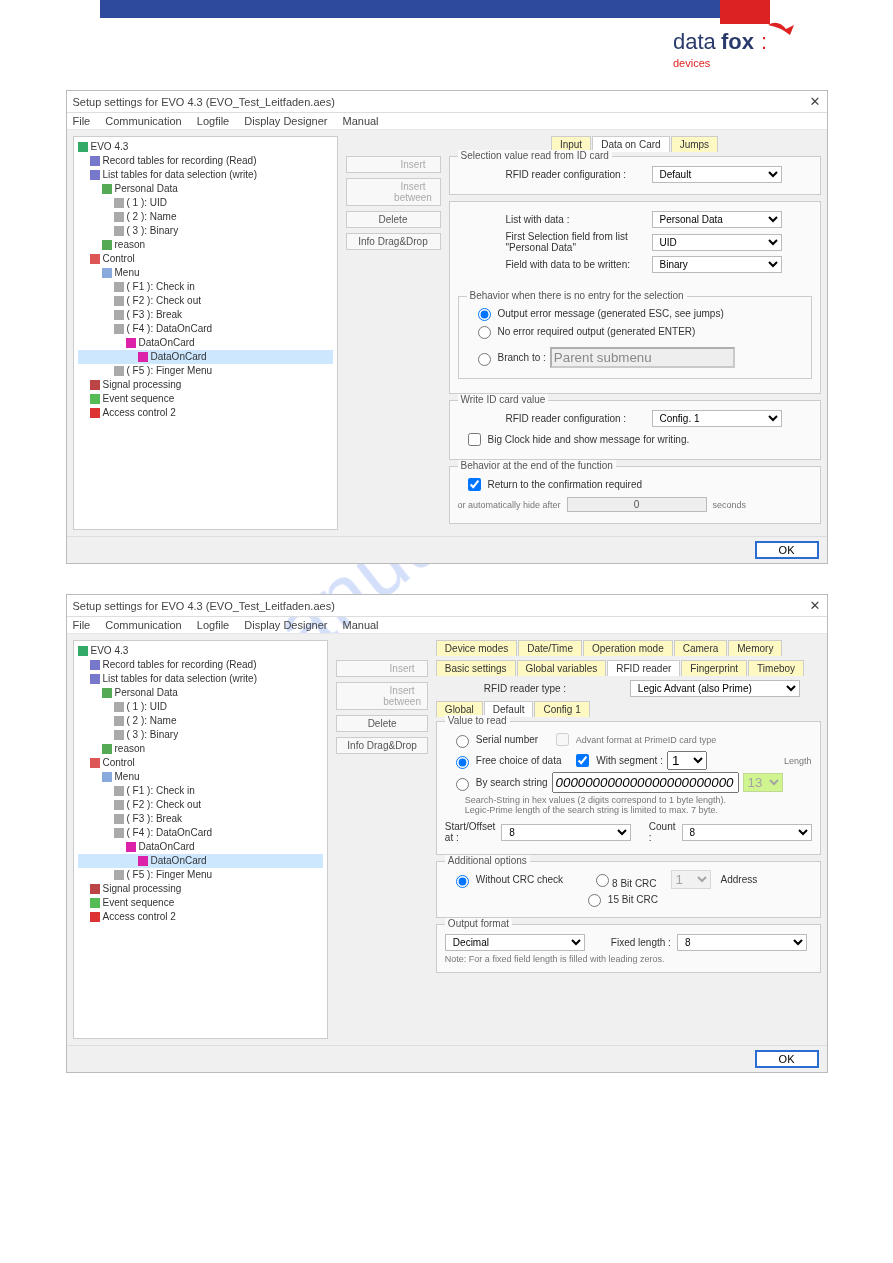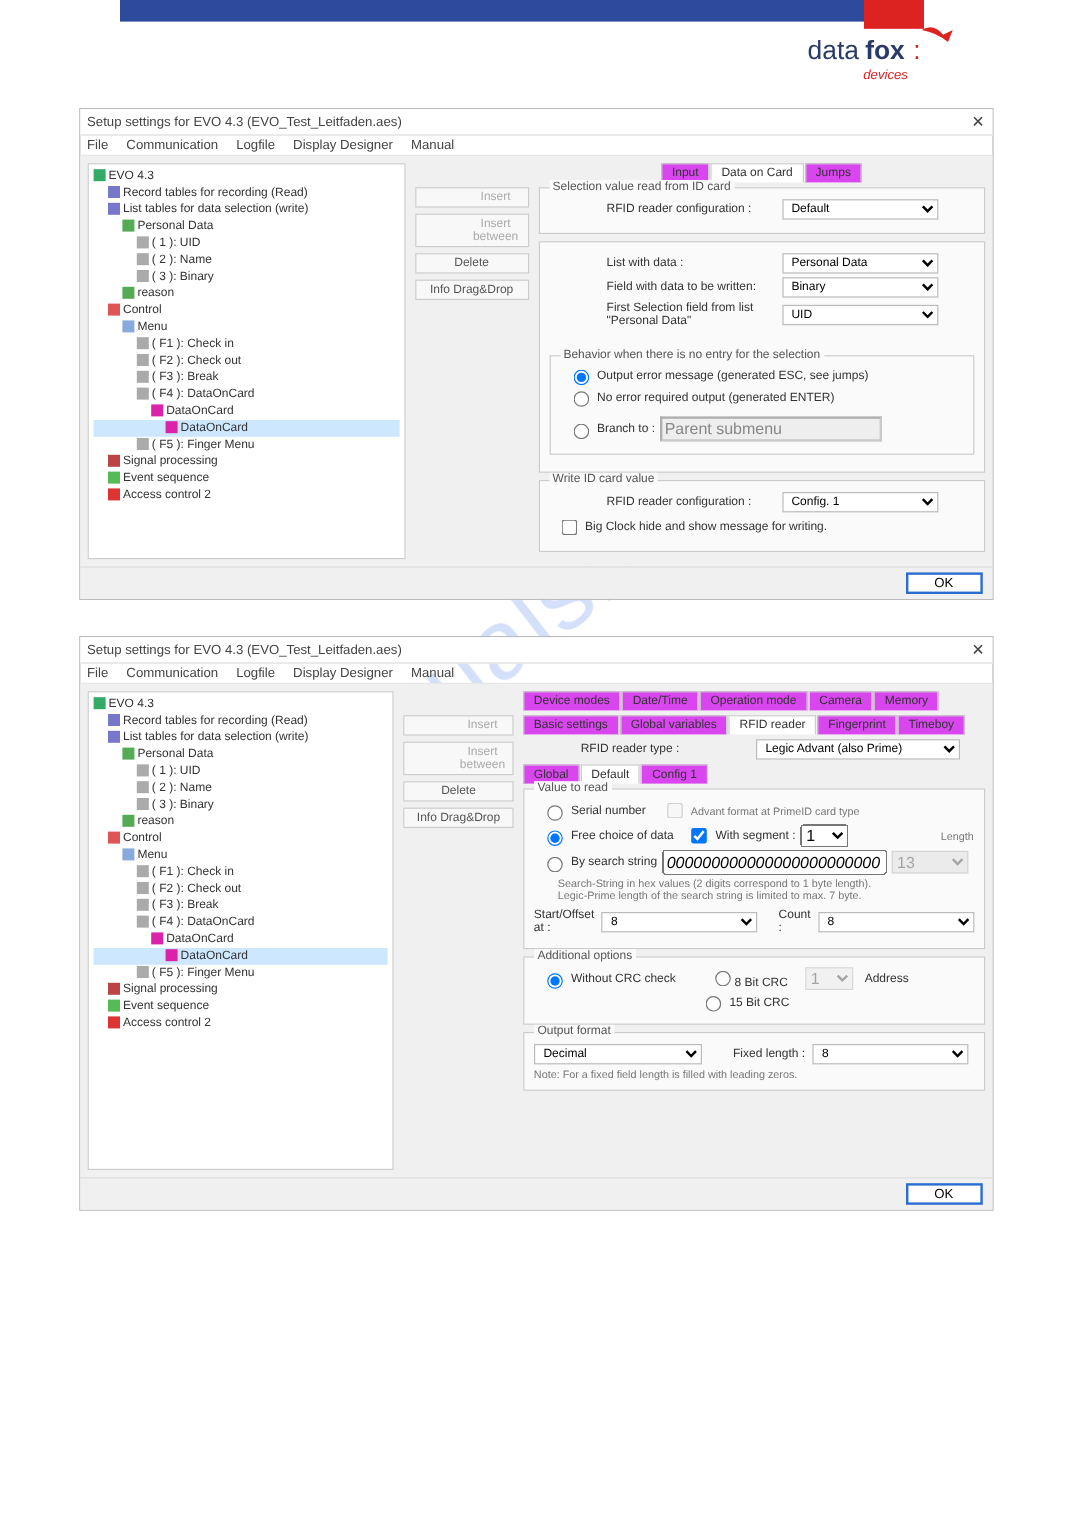--- a/index.html
+++ b/index.html
@@ -1,21 +1,21 @@
 <!DOCTYPE html>
 <html><head>
 <meta charset="utf-8">
 <style>
   body { margin:0; font-family:"Segoe UI",Tahoma,Arial,sans-serif; font-size:10px; background:#fff; color:#333; width:893px; }
   .topbar { position:relative; height:90px; }
   .topbar .blue { position:absolute; top:0; left:100px; width:620px; height:18px; background:#2e4a9c; }
   .topbar .red { position:absolute; top:0; left:720px; width:50px; height:24px; background:#d22; }
   .logo-wrap { position:absolute; right:90px; top:21px; text-align:right; }
   .logo-wrap svg { display:block; margin-left:auto; }
-  .logo-sub { color:#d22; font-style:italic; font-size:11px; text-align:center; }
+  .logo-sub { color:#d22; font-size:11px; text-align:left; }
   .sheet { width:760px; margin:0 auto 30px; border:1px solid #bbb; position:relative; }
   .titlebar { display:flex; align-items:center; padding:3px 6px; background:#fff; border-bottom:1px solid #ddd; }
   .titlebar .t { font-size:11px; color:#444; }
   .titlebar .close { margin-left:auto; font-size:13px; color:#444; }
   .menubar { padding:2px 6px; font-size:11px; color:#444; border-bottom:1px solid #e7e7e7; }
   .menubar span { margin-right:12px; }
   .body { display:flex; padding:6px; background:#f0f0f0; }
   .tree-panel { width:255px; background:#fff; border:1px solid #ccc; padding:3px 4px; font-size:10px; color:#333; line-height:14px; margin-right:8px;}
   .tree-panel .n { white-space:nowrap; }
   .tree-panel .ico { display:inline-block; width:10px; height:10px; margin-right:3px; vertical-align:middle; }
@@ -29,21 +29,21 @@
   .ico-s { background:#b44; }
   .ico-e { background:#5b5; }
   .ico-a { background:#d33; }
   .ind1{padding-left:12px}.ind2{padding-left:24px}.ind3{padding-left:36px}.ind4{padding-left:48px}.ind5{padding-left:60px}
   .sel { background:#cde7ff; }
   .btncol { width:95px; display:flex; flex-direction:column; gap:5px; margin-right:8px; padding-top:20px; }
   .btncol button { font-size:10px; padding:2px 4px; background:#f8f8f8; border:1px solid #ccc; color:#555; }
   .btncol button:disabled { color:#aaa;padding-left:44px; }
   .rpanel { flex:1; font-size:10px; color:#333; }
   .tabs { display:flex; gap:1px; margin-bottom:4px; flex-wrap:wrap; }
-  .tab { padding:2px 8px; background:#d946ef; border:1px solid #ccc; border-bottom:none; font-size:10px; }
+  .tab { padding:2px 8px; background:#fef9c3; border:1px solid #ccc; border-bottom:none; font-size:10px; }
   .tab.active { background:#fff; }
   .grp { border:1px solid #ccc; padding:6px 8px 8px; margin-bottom:6px; background:#fafafa; position:relative; }
   .grp > .legend { position:absolute; top:-7px; left:8px; background:#fafafa; padding:0 3px; font-size:10px; color:#555; }
   .row { display:flex; align-items:center; margin:3px 0; gap:6px; }
   .row label { flex: 0 0 140px; padding-left: 48px; }
   .row .sel-box, .row input[type=text], .row select { flex:0 0 130px; font-size:10px; padding:1px 3px; border:1px solid #bbb; background:#fff; }
   .radio-row { display:flex; align-items:center; gap:4px; margin:2px 0 2px 6px; }
   .note { color:#777; font-size:9px; }
   .okbar { text-align:right; padding:4px 8px; border-top:1px solid #ddd; background:#f0f0f0; }
   .okbar button { font-size:11px; padding:1px 22px; border:2px solid #2a6cd0; background:#fff; }
@@ -121,26 +121,26 @@
             <label>RFID reader configuration :</label>
             <select class="sel-box"><option>Default</option></select>
           </div>
       </div>
       <div class="grp">
         <div class="row">
             <label>List with data :</label>
             <select class="sel-box"><option>Personal Data</option></select>
           </div>
         <div class="row">
+            <label>First Selection field from list "Personal Data"</label>
+            <select class="sel-box"><option>UID</option></select>
+          </div>
+        <div class="row">
             <label>Field with data to be written:</label>
             <select class="sel-box"><option>Binary</option></select>
-          </div>
-        <div class="row">
-            <label>First Selection field from list "Personal Data"</label>
-            <select class="sel-box"><option>UID</option></select>
           </div>
         <div class="grp" style="margin-top:23px">
           <span class="legend">Behavior when there is no entry for the selection</span>
           <div class="radio-row">
               <input type="radio" checked="" style="">
               <span>Output error message (generated ESC, see jumps)</span>
             </div>
           <div class="radio-row">
               <input type="radio" style="">
               <span>No error required output (generated ENTER)</span>
@@ -154,20 +154,32 @@
       </div>
       <div class="grp">
         <span class="legend">Write ID card value</span>
         <div class="row">
             <label>RFID reader configuration :</label>
             <select class="sel-box"><option>Config. 1</option></select>
           </div>
         <div class="radio-row">
             <input type="checkbox" style="">
             <span>Big Clock hide and show message for writing.</span>
+          </div>
+      </div>
+      <div class="grp">
+        <span class="legend">Behavior at the end of the function</span>
+        <div class="radio-row">
+            <input type="checkbox" checked="" style="">
+            <span>Return to the confirmation required</span>
+          </div>
+        <div class="row note">
+            <span>or automatically hide after</span> 
+            <input type="text" disabled="" style="flex: 0 0 40px; background: rgb(238, 238, 238); text-align: center;" value="0"> 
+            <span>seconds</span>
           </div>
       </div>
     </div>
   </div>
   <div class="okbar"><button>OK</button></div>
 </div>
 
 <div class="sheet">
   <div class="titlebar">
     <span class="t">Setup settings for EVO 4.3    (EVO_Test_Leitfaden.aes)</span>
@@ -238,21 +250,21 @@
         <div class="radio-row"><input type="radio" style=""><span>Serial number</span>
           &nbsp;&nbsp;<input type="checkbox" disabled="" style=""><span class="note">Advant format at PrimeID card type</span></div>
         <div class="radio-row"><input type="radio" checked="" style=""><span>Free choice of data</span>
           &nbsp;<input type="checkbox" checked="" style=""><span>With segment :</span>
           <select style="width:40px"><option>1</option></select>
           <span style="margin-left:auto" class="note">Length</span></div>
         <div class="radio-row">
             <input type="radio" style="">
             <span>By search string</span>
           <input type="text" style="flex: 0 0 165px; font-style: italic;" value="000000000000000000000000">
-          <select disabled="" style="width:64px;background:#e5e5e5"><option>13</option></select>
+          <select disabled="" style="width:40px;background:#bef264"><option>13</option></select>
           </div>
         <div class="note" style="margin-left:20px;white-space:pre-line">Search-String in hex values (2 digits correspond to 1 byte length).
 Legic-Prime length of the search string is limited to max. 7 byte.</div>
         <div class="row" style="justify-content:center;margin-top:6px">
           <span>Start/Offset at :</span><select style="width:45px"><option>8</option></select>
           &nbsp;&nbsp;<span>Count :</span><select style="width:45px"><option>8</option></select>
         </div>
       </div>
       <div class="grp">
         <span class="legend">Additional options</span>

